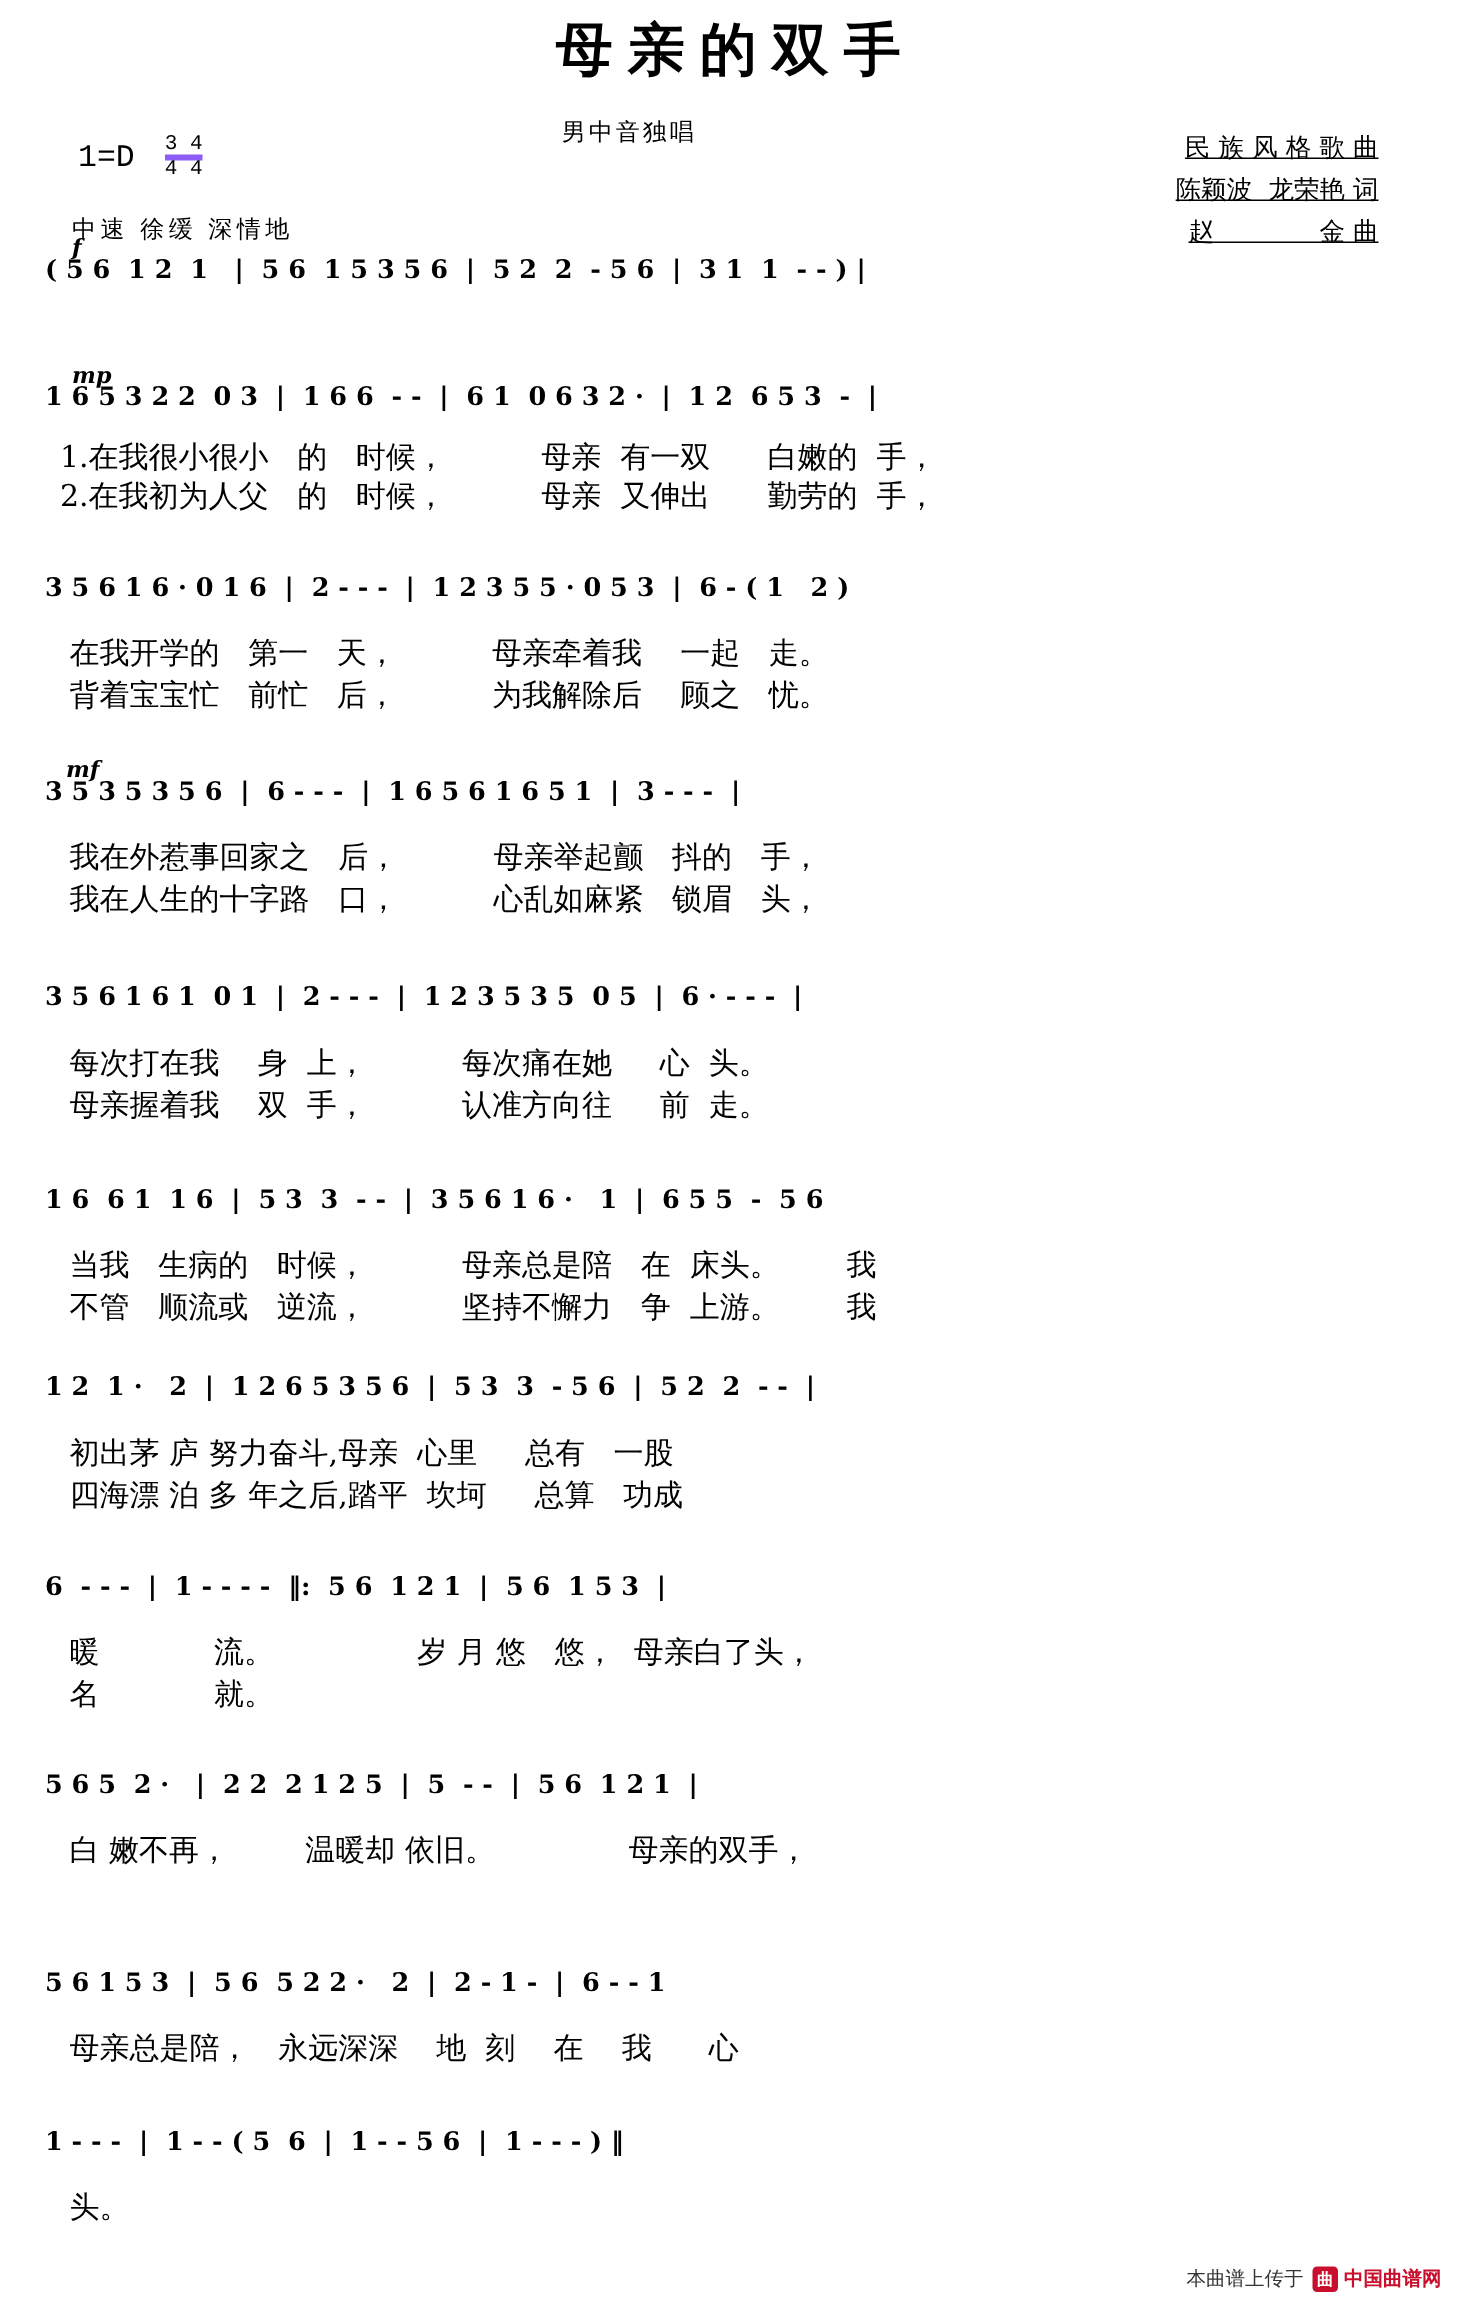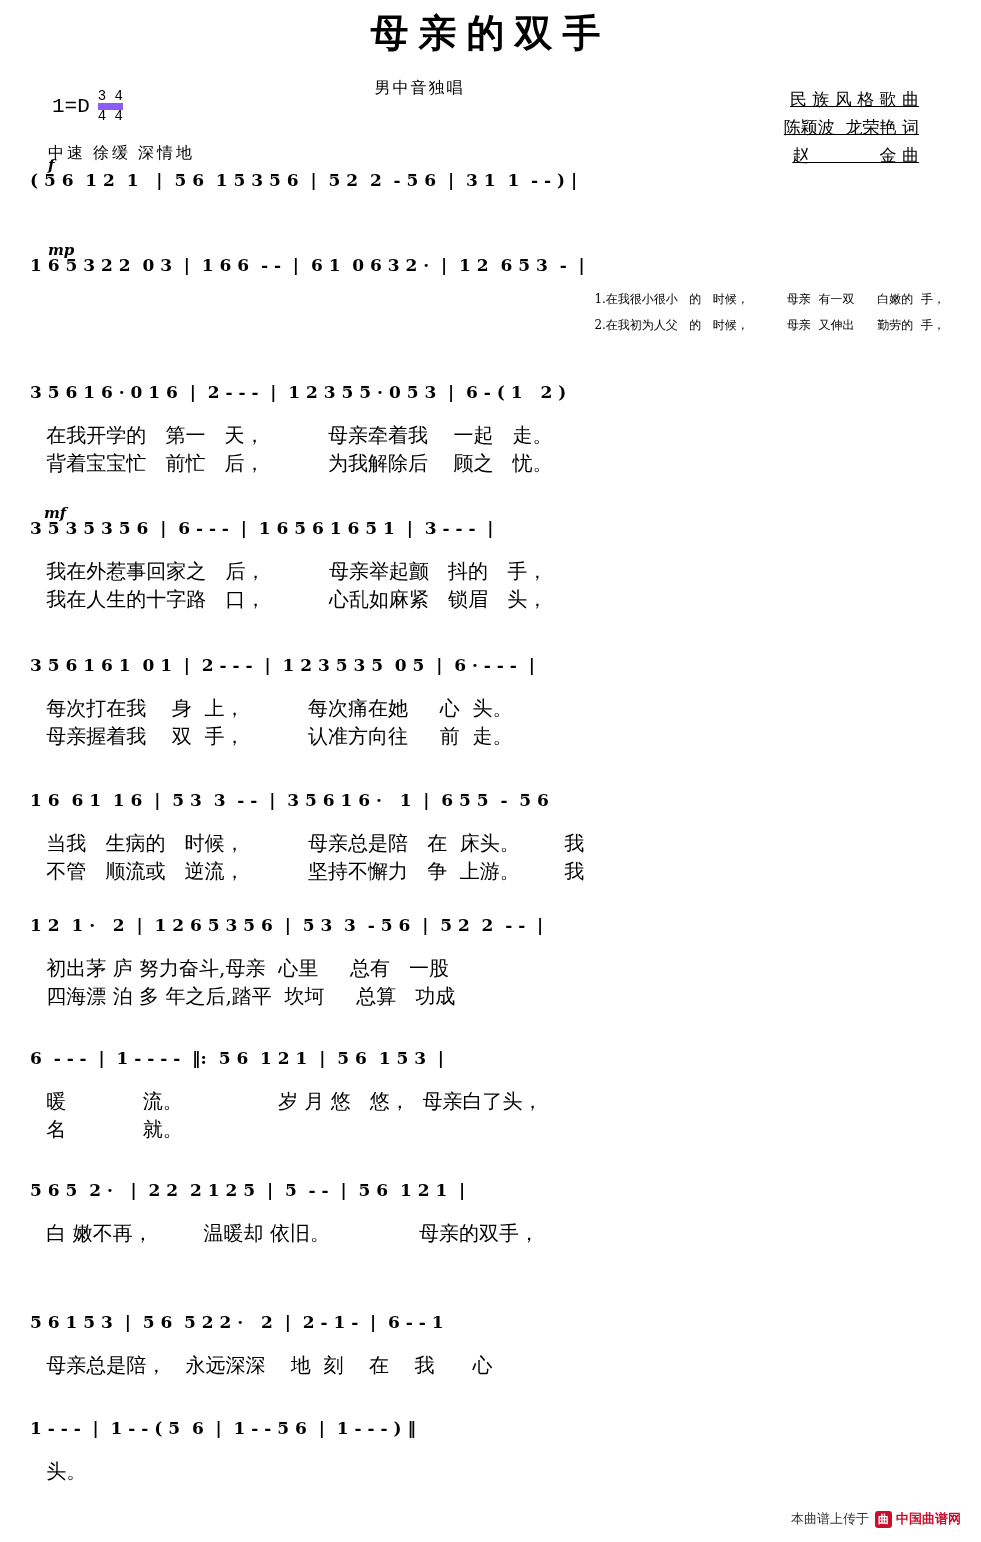--- a/index.html
+++ b/index.html
@@ -34,26 +34,26 @@
   .credits div{white-space:pre;text-decoration:underline;}
 
   .keysig{
     position:absolute;top:90px;left:52px;
     font-size:21px;
     font-family:Liberation Mono, monospace;
   }
   .keysig .frac{
     display:inline-block;vertical-align:middle;
     font-size:14px;line-height:13px;text-align:center;
-    margin-left:8px;
+    margin-left:20px;
   }
   .tempo{
     position:absolute;top:143px;left:48px;
     font-size:16px;letter-spacing:3px;
-    font-family:Liberation Serif, serif;
+    font-family:Liberation Sans, sans-serif;
   }
 
   
   .system{position:absolute;left:0;width:981px;}
   .dyn{
     position:absolute;
     font-family:"DejaVu Serif","Liberation Serif",serif;
     font-style:italic;font-weight:bold;font-size:15px;
   }
   .notes{
@@ -61,21 +61,21 @@
     font-family:"DejaVu Serif","Liberation Serif",serif;
     font-size:17px;font-weight:bold;
     white-space:pre;
     letter-spacing:0px;
   }
   .lyr{
     position:absolute;left:40px;width:905px;
     font-family:"DejaVu Serif","Liberation Serif",serif;
     font-size:20px;white-space:pre;
   }
-  .lyr.num{font-size:12px;text-align:right;}
+  .lyr.num{font-size:20px;}
 
   .footer{
     position:absolute;bottom:14px;right:20px;
     font-size:13px;color:#333;
     font-family:"DejaVu Serif","Liberation Serif",serif;
   }
   .footer .logo{
     display:inline-block;width:17px;height:17px;border-radius:3px;
     background:#c8102e;color:#fff;text-align:center;line-height:17px;
     font-size:11px;font-weight:bold;margin:0 4px -3px 6px;
@@ -90,21 +90,21 @@
   <div class="title">母亲的双手</div>
   <div class="subtitle">男中音独唱</div>
 
   <div class="credits">
     <div>民 族 风 格 歌 曲</div>
     <div>陈颖波  龙荣艳 词</div>
     <div>赵             金 曲</div>
   </div>
 
   <div class="keysig">
-    <span>1=D</span><span class="frac"><span style="display:block">3  4</span><span style="display:block;border-top:7px solid #8b5cf6">4  4</span></span>
+    <span>1=D</span><span class="frac"><span style="display:block">3  4</span><span style="display:block;border-top:4px solid #8b5cf6">4  4</span></span>
   </div>
 
   <div class="tempo">中速  徐缓  深情地</div>
 
   <div class="system" style="top:170px">
     <div class="dyn" style="left:48px;top:-14px">f</div>
     <div class="notes" style="top:0px">( 5 6  1 2  1   |  5 6  1 5 3 5 6  |  5 2  2  - 5 6  |  3 1  1  - - ) |</div>
   </div>
 
   <div class="system" style="top:255px">

